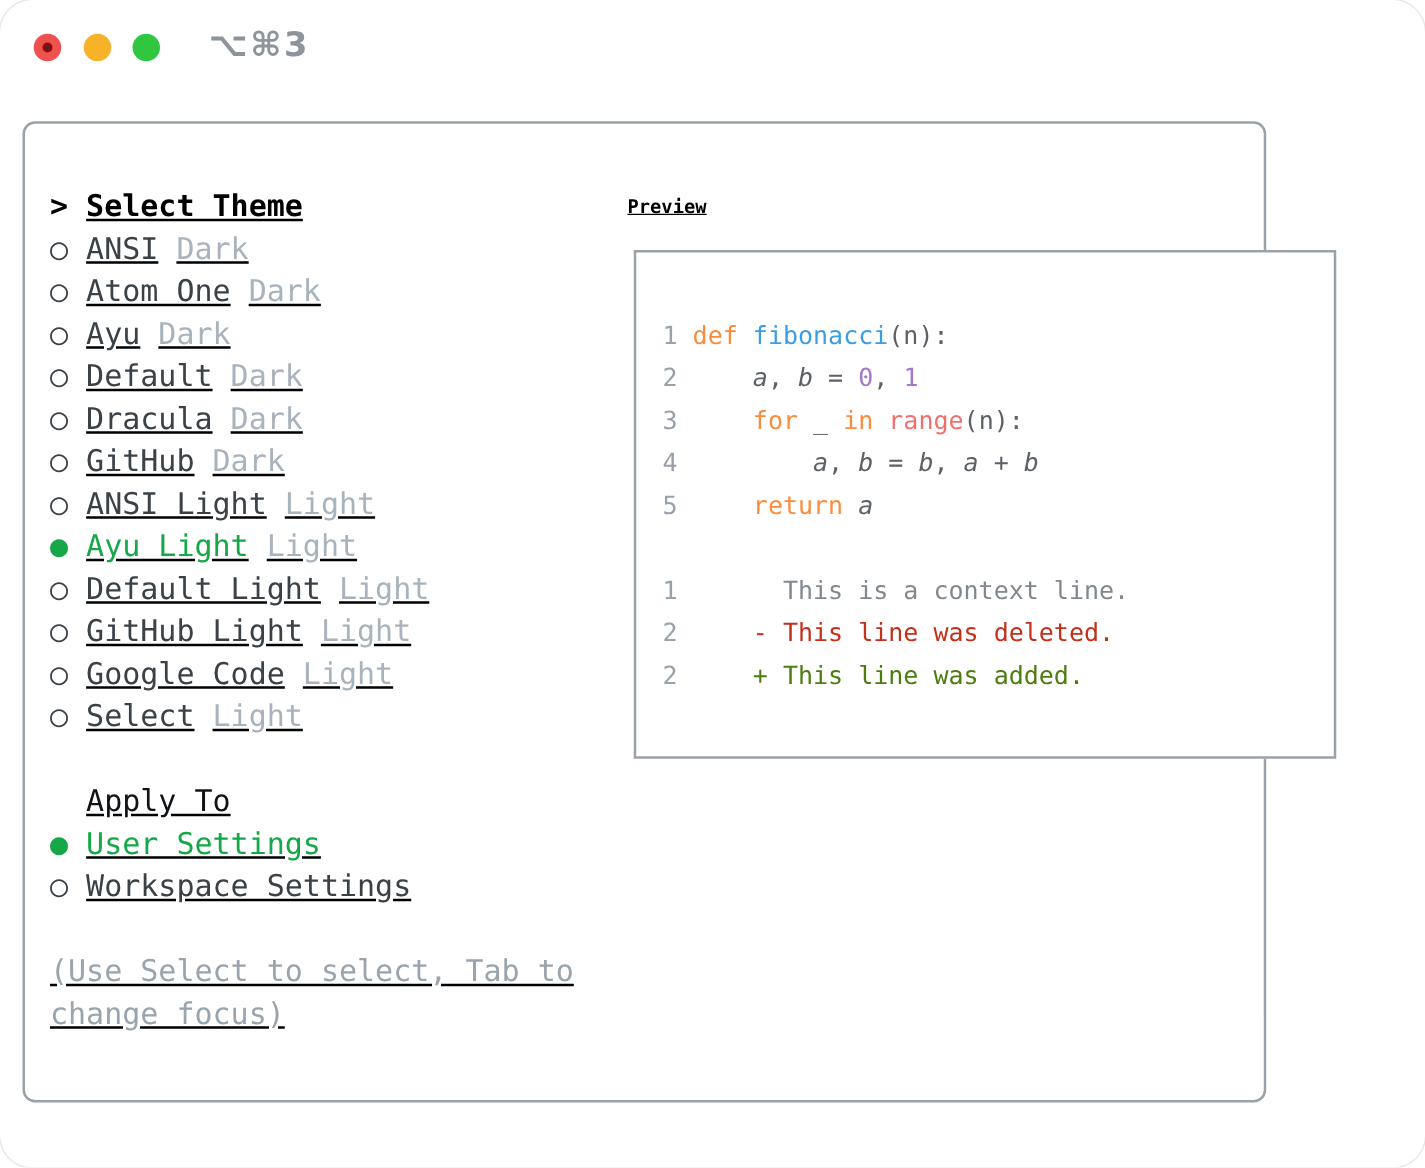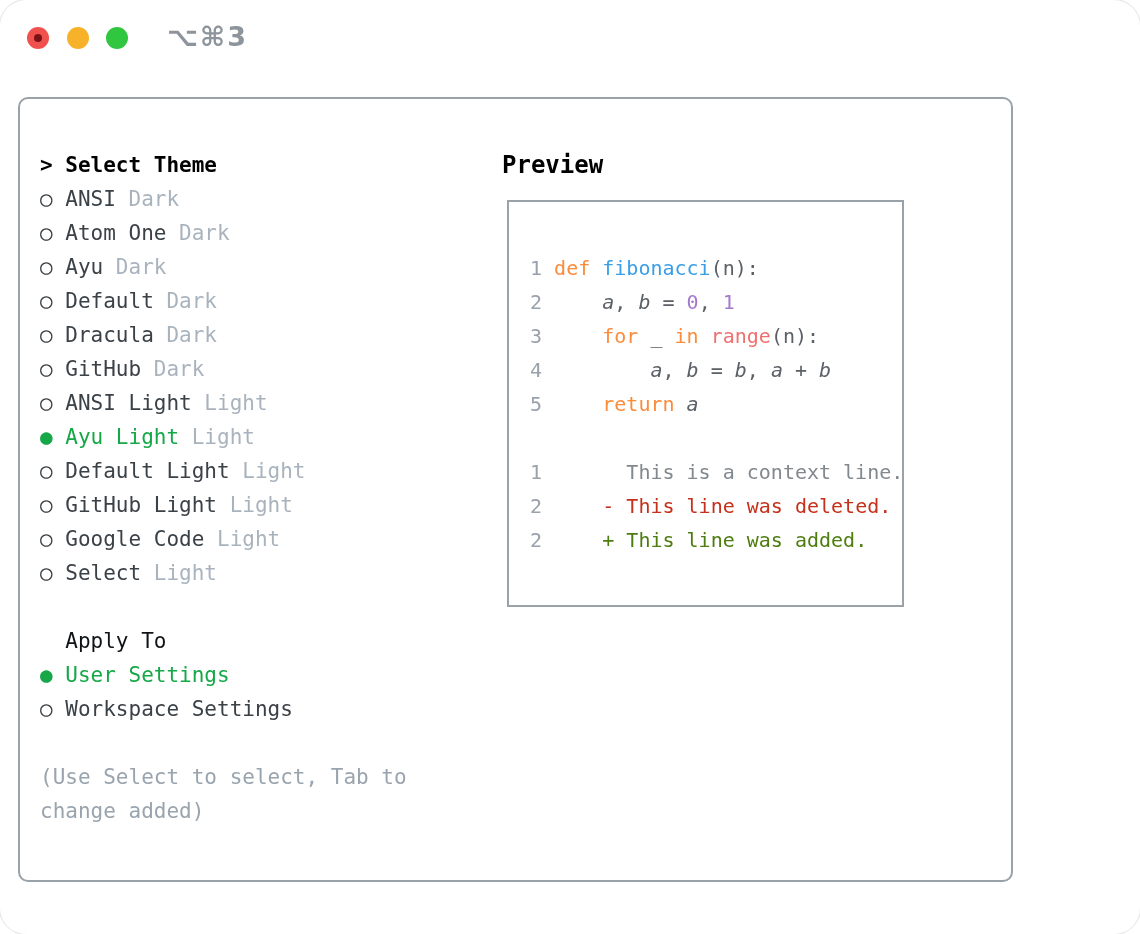--- a/index.html
+++ b/index.html
@@ -23,39 +23,39 @@
     position:absolute;left:167px;top:21px;font-size:27px;font-weight:bold;
     color:#8d949b;letter-spacing:2px;
     font-family:"DejaVu Sans","DejaVu Sans Mono",sans-serif;
   }
   
   .panel{
     position:absolute;left:18px;top:97px;width:995px;height:785px;
     border:2px solid #99a1a9;border-radius:10px;box-sizing:border-box;
   }
   
-  .list{position:absolute;left:20px;top:49px;font-size:21px;line-height:34px;white-space:nowrap;}
+  .list{position:absolute;left:20px;top:49px;font-size:24px;line-height:34px;white-space:nowrap;text-decoration:underline;}
   .row{height:34px;}
   .blank{height:34px;}
   .mk{display:inline-block;width:2ch;color:#3a4147;}
   .mk.sel{color:#16a848;}
   .mk.arrow{color:#000;font-weight:bold;}
   .hdr{color:#000;font-weight:bold;}
   .hdr2{color:#101316;}
   .nm{color:#3a4147;}
   .nm.sel{color:#16a848;}
   .tg{color:#a9b3bd;margin-left:1ch;}
   .help-line{height:34px;color:#9aa4ae;}
   
   .preview-title{
-    position:absolute;left:482px;top:49px;font-size:24px;line-height:34px;
-    font-weight:bold;color:#000;
+    position:absolute;left:482px;top:49px;font-size:15px;line-height:34px;
+    font-weight:bold;color:#000;text-decoration:underline;
   }
   .preview-box{
-    position:absolute;left:487px;top:101px;width:397px;height:407px;
+    position:absolute;left:487px;top:101px;width:562px;height:407px;
     border:2px solid #99a1a9;box-sizing:border-box;background:#ffffff;
   }
   .code{position:absolute;left:21px;top:49px;font-size:20px;line-height:34px;white-space:pre;}
   .cline{height:34px;}
   .lnum{color:#99a1ab;}
   .tok-pln{color:#5b6167;}
   .tok-kw{color:#fa8c3c;}
   .tok-fn{color:#3a9ee6;}
   .tok-special{color:#f07070;text-align:right;}
   .tok-lit{color:#a379cc;}
@@ -101,21 +101,21 @@
       <div class="blank"></div>
       <div class="row">
         <span class="mk"> </span><span class="hdr2">Apply To</span>
       </div>
       <div id="apply-options">
           <div class="row"><span class="mk sel">●</span><span class="nm sel">User Settings</span></div>
           <div class="row"><span class="mk">○</span><span class="nm">Workspace Settings</span></div>
         </div>
       <div class="blank"></div>
       <div class="help-line">(Use Select to select, Tab to</div>
-      <div class="help-line">change added)</div>
+      <div class="help-line">change focus)</div>
     </div>
 
     <div class="preview-title">Preview</div>
 
     <div class="preview-box">
       <div class="code" id="code-block"><div class="cline"><span class="lnum">1</span> <span class="tok-kw">def</span><span class="tok-pln"> </span><span class="tok-fn">fibonacci</span><span class="tok-pln">(n):</span></div><div class="cline"><span class="lnum">2</span> <span class="tok-pln">    </span><span class="tok-var">a</span><span class="tok-pln">, </span><span class="tok-var">b</span><span class="tok-pln"> = </span><span class="tok-lit">0</span><span class="tok-pln">, </span><span class="tok-lit">1</span></div><div class="cline"><span class="lnum">3</span> <span class="tok-pln">    </span><span class="tok-kw">for</span><span class="tok-pln"> _ </span><span class="tok-kw">in</span><span class="tok-pln"> </span><span class="tok-special">range</span><span class="tok-pln">(n):</span></div><div class="cline"><span class="lnum">4</span> <span class="tok-pln">        </span><span class="tok-var">a</span><span class="tok-pln">, </span><span class="tok-var">b</span><span class="tok-pln"> = </span><span class="tok-var">b</span><span class="tok-pln">, </span><span class="tok-var">a</span><span class="tok-pln"> + </span><span class="tok-var">b</span></div><div class="cline"><span class="lnum">5</span> <span class="tok-pln">    </span><span class="tok-kw">return</span><span class="tok-pln"> </span><span class="tok-var">a</span></div><div class="cline">&nbsp;</div><div class="cline"><span class="lnum">1</span> <span class="tok-pln">      </span><span class="tok-ctx">This is a context line.</span></div><div class="cline"><span class="lnum">2</span> <span class="tok-pln">    </span><span class="tok-del">- This line was deleted.</span></div><div class="cline"><span class="lnum">2</span> <span class="tok-pln">    </span><span class="tok-add">+ This line was added.</span></div></div>
     </div>
 
   </div>
 </div>

